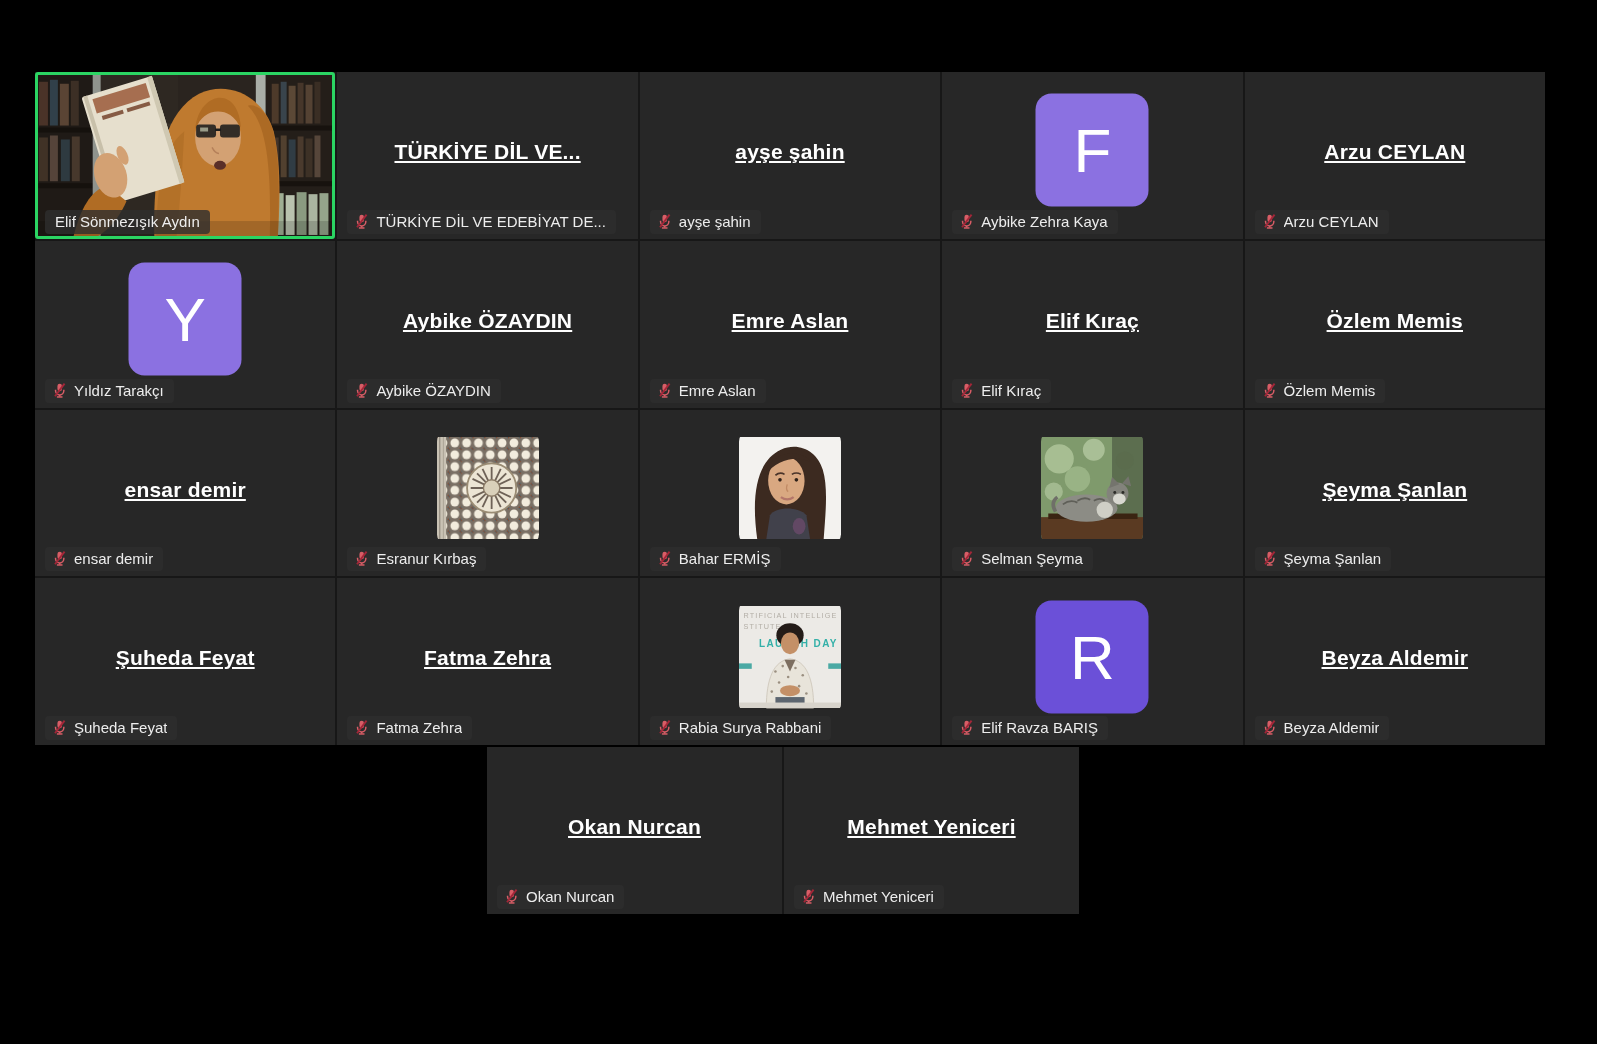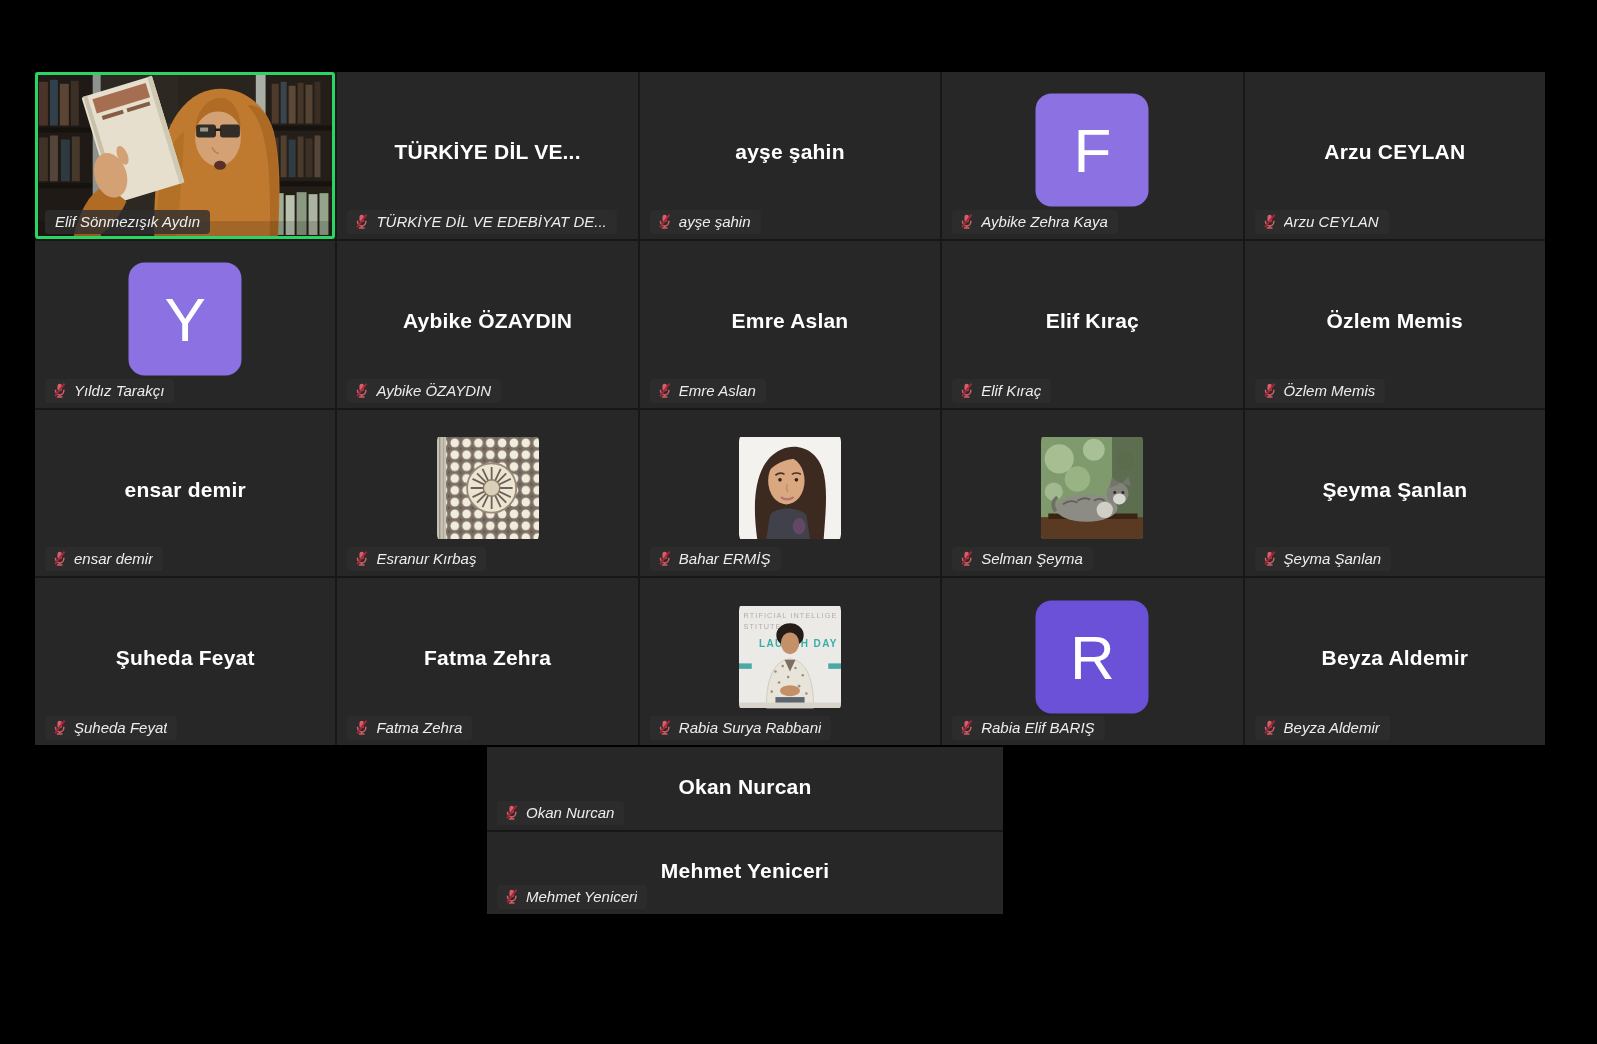--- a/index.html
+++ b/index.html
@@ -6,37 +6,37 @@
   body{
     width:1597px;height:1044px;background:#000;overflow:hidden;position:relative;
     font-family:"Liberation Sans", sans-serif;
   }
   .gallery{
     position:absolute;left:35px;top:72px;width:1510px;height:673px;
     display:grid;grid-template-columns:repeat(5,1fr);grid-template-rows:repeat(4,1fr);
     gap:2px;background:#171717;
   }
   .gallery-bottom{
-    position:absolute;left:487px;top:747px;width:516px;height:167px;
-    display:grid;grid-template-columns:repeat(1,1fr);gap:2px;background:#171717;
+    position:absolute;left:487px;top:747px;width:592px;height:167px;
+    display:grid;grid-template-columns:repeat(2,1fr);gap:2px;background:#171717;
   }
   .tile{position:relative;background:#272727;overflow:hidden;}
   .tile.speaking::after{
     content:"";position:absolute;inset:0;border:3px solid #2bd563;border-radius:3px;pointer-events:none;
   }
   .center-name{
     position:absolute;top:48%;left:6px;right:6px;transform:translateY(-50%);
     text-align:center;color:#ffffff;font-weight:700;font-size:21px;letter-spacing:.2px;
-    white-space:nowrap;overflow:hidden;
+    white-space:nowrap;overflow:hidden;text-decoration:underline;
   }
   .name-label{
     position:absolute;left:10px;bottom:5px;max-width:calc(100% - 26px);
     display:flex;align-items:center;gap:7px;
     background:rgba(46,46,46,0.80);border-radius:4px;padding:3px 10px 4px 7px;
-    color:#ededed;font-size:15px;white-space:nowrap;z-index:3;font-style:italic;
+    color:#ededed;font-size:15px;white-space:nowrap;z-index:3;
   }
   .name-label .txt{overflow:hidden;text-overflow:ellipsis;}
   .name-label.nomic{padding-left:10px;}
   .mic{display:inline-flex;width:15px;height:17px;flex:none;}
   .avatar{
     position:absolute;left:50%;top:47%;transform:translate(-50%,-50%);
     width:113px;height:113px;border-radius:16px;
     display:flex;align-items:center;justify-content:center;
     color:#fff;font-size:62px;font-weight:400;
   }
@@ -500,21 +500,21 @@
     <div class="name-label">
       <span class="mic">
           <svg viewBox="0 0 16 17">
             <rect x="5.8" y="1.2" width="4.8" height="8.2" rx="2.4" fill="#d85d66"></rect>
             <path d="M3.8 7.6 v1.2 a4.4 4.4 0 0 0 8.8 0 V7.6" fill="none" stroke="#d85d66" stroke-width="1.6"></path>
             <line x1="8.2" y1="13.2" x2="8.2" y2="15" stroke="#d85d66" stroke-width="1.6"></line>
             <line x1="5.2" y1="15.4" x2="11.2" y2="15.4" stroke="#d85d66" stroke-width="1.6"></line>
             <line x1="3.2" y1="14.6" x2="13.4" y2="1.2" stroke="#a32638" stroke-width="2"></line>
           </svg>
         </span>
-      <span class="txt">Rabia Elif BARIŞ</span>
+      <span class="txt">Elif Ravza BARIŞ</span>
     </div>
   </div>
 
   <div class="tile">
     <div class="center-name">Beyza Aldemir</div>
     <div class="name-label">
       <span class="mic">
           <svg viewBox="0 0 16 17">
             <rect x="5.8" y="1.2" width="4.8" height="8.2" rx="2.4" fill="#d85d66"></rect>
             <path d="M3.8 7.6 v1.2 a4.4 4.4 0 0 0 8.8 0 V7.6" fill="none" stroke="#d85d66" stroke-width="1.6"></path>

